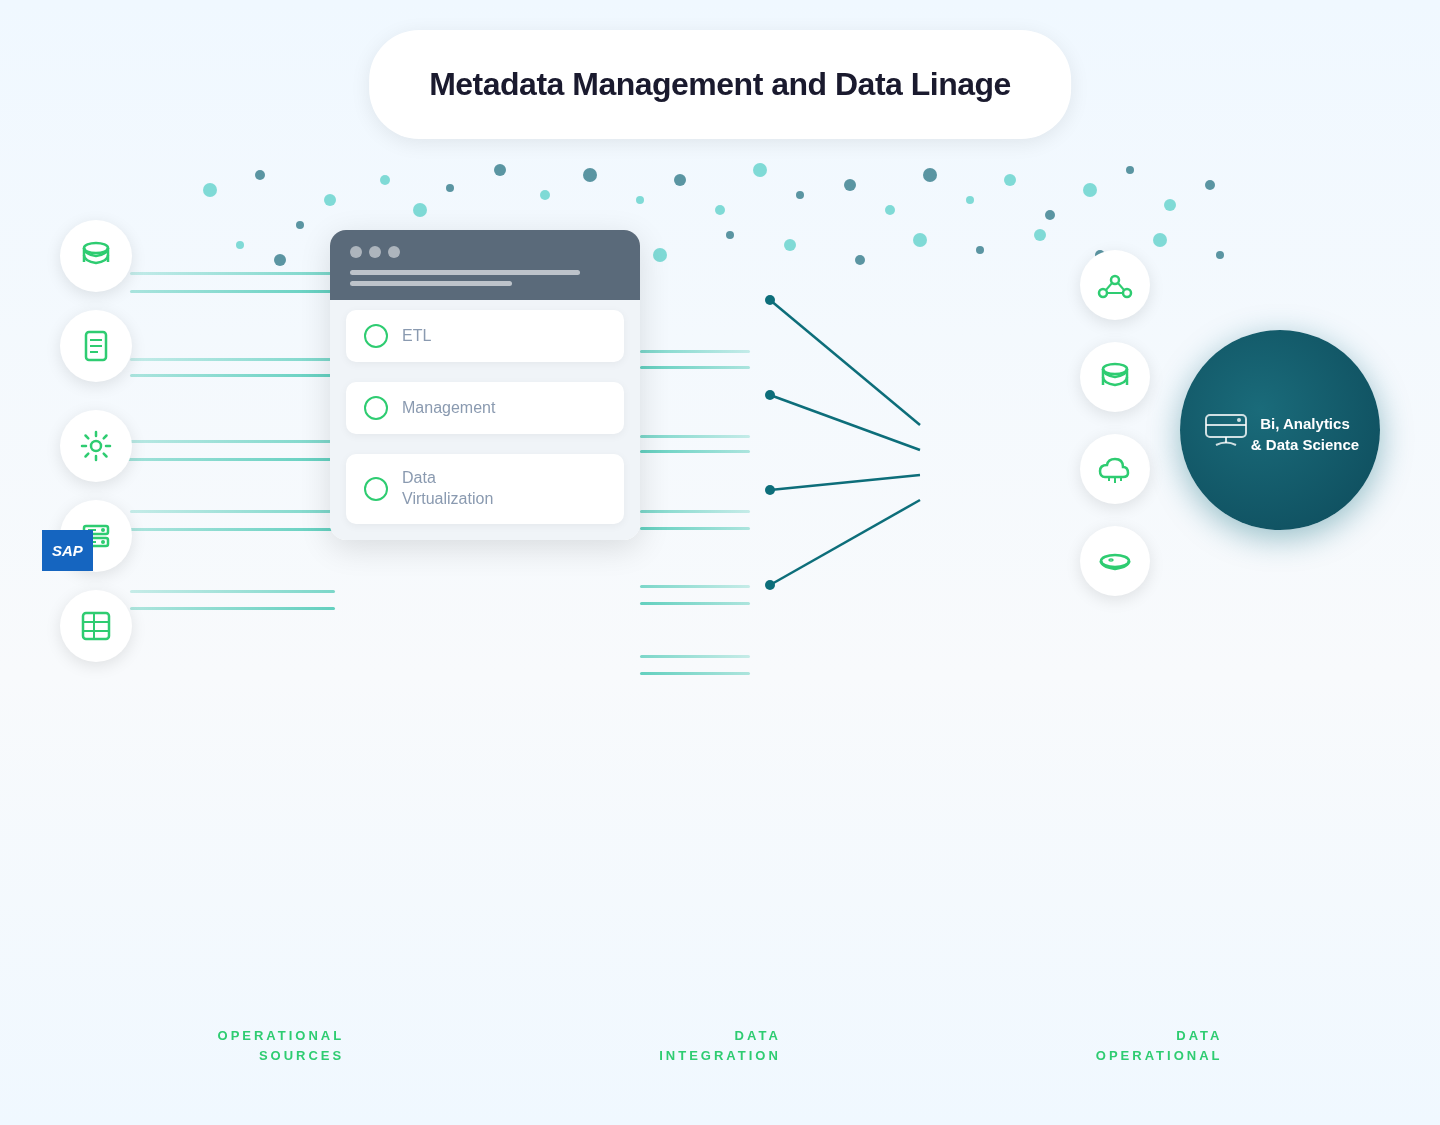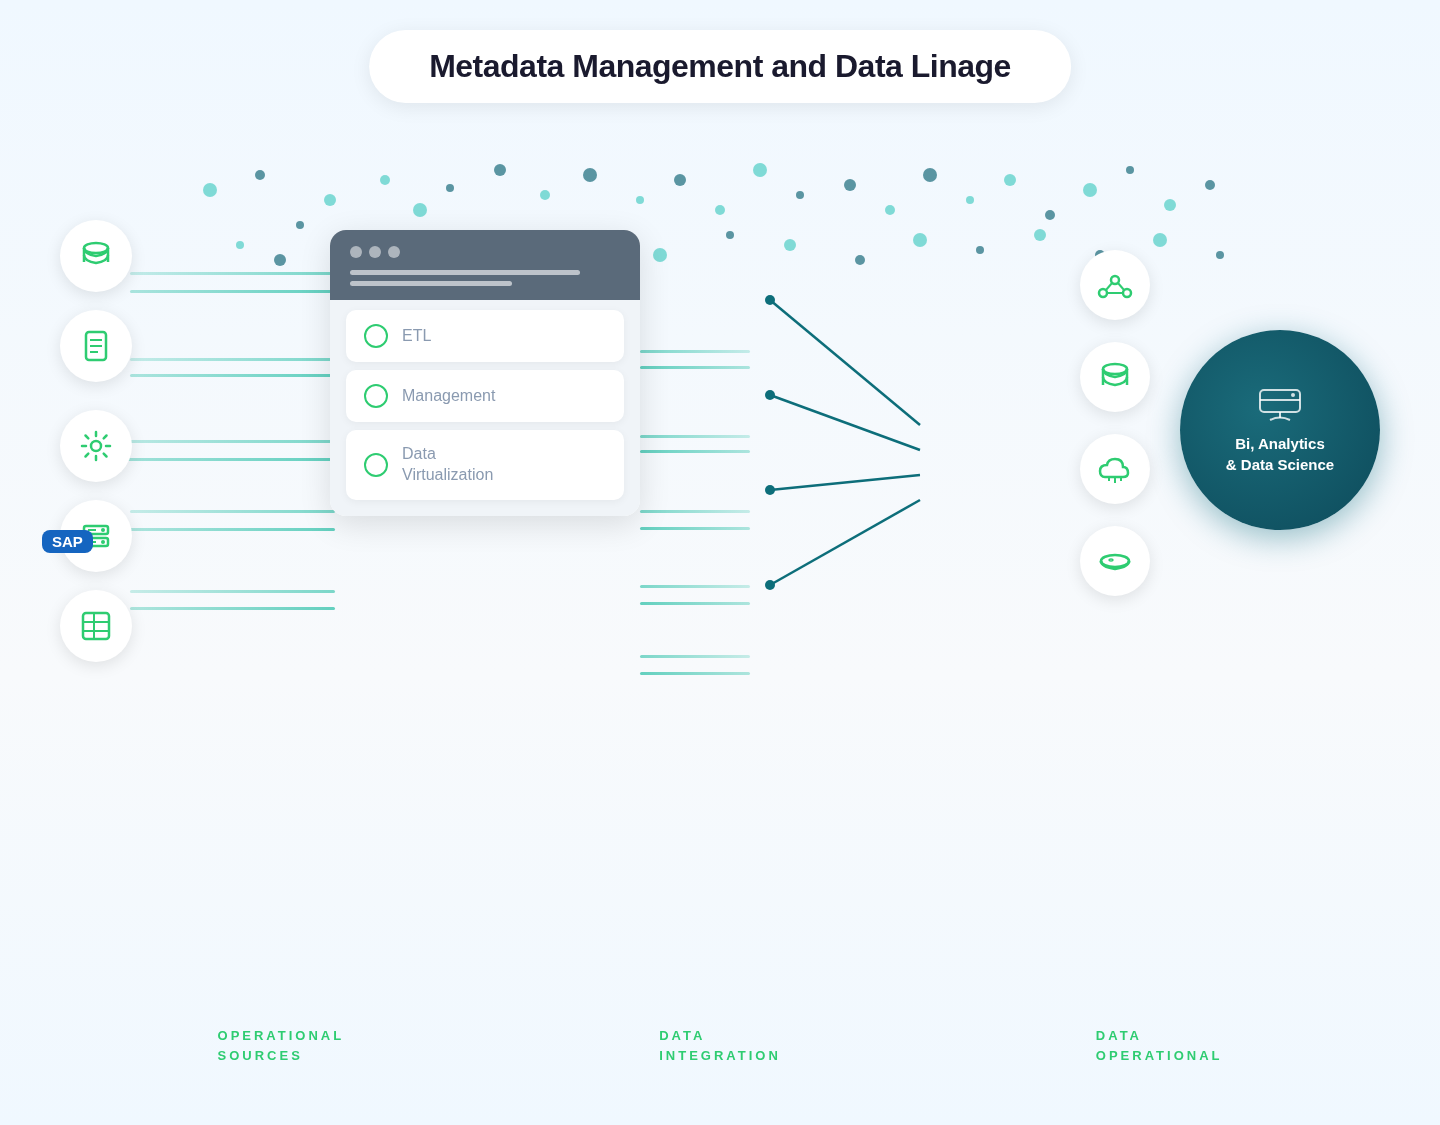--- a/index.html
+++ b/index.html
@@ -20,21 +20,21 @@
     }
 
     
     .title-box {
       position: absolute;
       top: 30px;
       left: 50%;
       transform: translateX(-50%);
       background: white;
       border-radius: 50px;
-      padding: 18px 60px;
+      padding: 36px 60px;
       box-shadow: 0 4px 20px rgba(0,0,0,0.08);
       white-space: nowrap;
       z-index: 10;
     }
     .title-box h1 {
       font-size: 32px;
       font-weight: 700;
       color: #1a1a2e;
       letter-spacing: -0.5px;
     }
@@ -113,21 +113,21 @@
       background: #f0f4f8;
     }
 
     .panel-item {
       display: flex;
       align-items: center;
       gap: 14px;
       background: white;
       border-radius: 10px;
       padding: 14px 18px;
-      margin-bottom: 8px;
+      margin-bottom: 20px;
       box-shadow: 0 2px 8px rgba(0,0,0,0.05);
     }
     .panel-item:last-child { margin-bottom: 0; }
 
     .radio-icon {
       width: 24px;
       height: 24px;
       border-radius: 50%;
       border: 2.5px solid #2ecc71;
       display: flex;
@@ -174,21 +174,21 @@
     
     .bi-circle {
       position: absolute;
       right: 60px;
       top: 330px;
       width: 200px;
       height: 200px;
       border-radius: 50%;
       background: radial-gradient(circle at 40% 40%, #1a6b7a, #0d4a5a);
       display: flex;
-      flex-direction: column;
+      flex-direction: row;
       align-items: center;
       justify-content: center;
       z-index: 7;
       box-shadow: 0 8px 32px rgba(0,100,120,0.4);
     }
     .bi-circle-text {
       color: white;
       text-align: center;
       font-size: 15px;
       font-weight: 700;
@@ -201,43 +201,44 @@
       position: absolute;
       bottom: 60px;
       left: 0;
       right: 0;
       display: flex;
       justify-content: space-around;
       padding: 0 60px;
       z-index: 10;
     }
     .bottom-label {
-      text-align: left;
+      text-align: right;
     }
     .bottom-label span {
       display: block;
       font-size: 13px;
       font-weight: 700;
       letter-spacing: 3px;
       color: #2ecc71;
       line-height: 1.5;
     }
 
     
     .sap-badge {
       position: absolute;
       left: 42px;
       top: 530px;
       background: #1565c0;
       color: white;
       font-size: 15px;
       font-weight: 900;
-      padding: 3px 10px;
-      border-radius: 8px;
+      padding: 12px 10px;
+      border-radius: 0;
       z-index: 6;
+      font-style: italic;
     }
   </style>
 </head>
 <body>
 
 <div class="main-container">
 
   <div class="title-box">
     <h1>Metadata Management and Data Linage</h1>
   </div>

